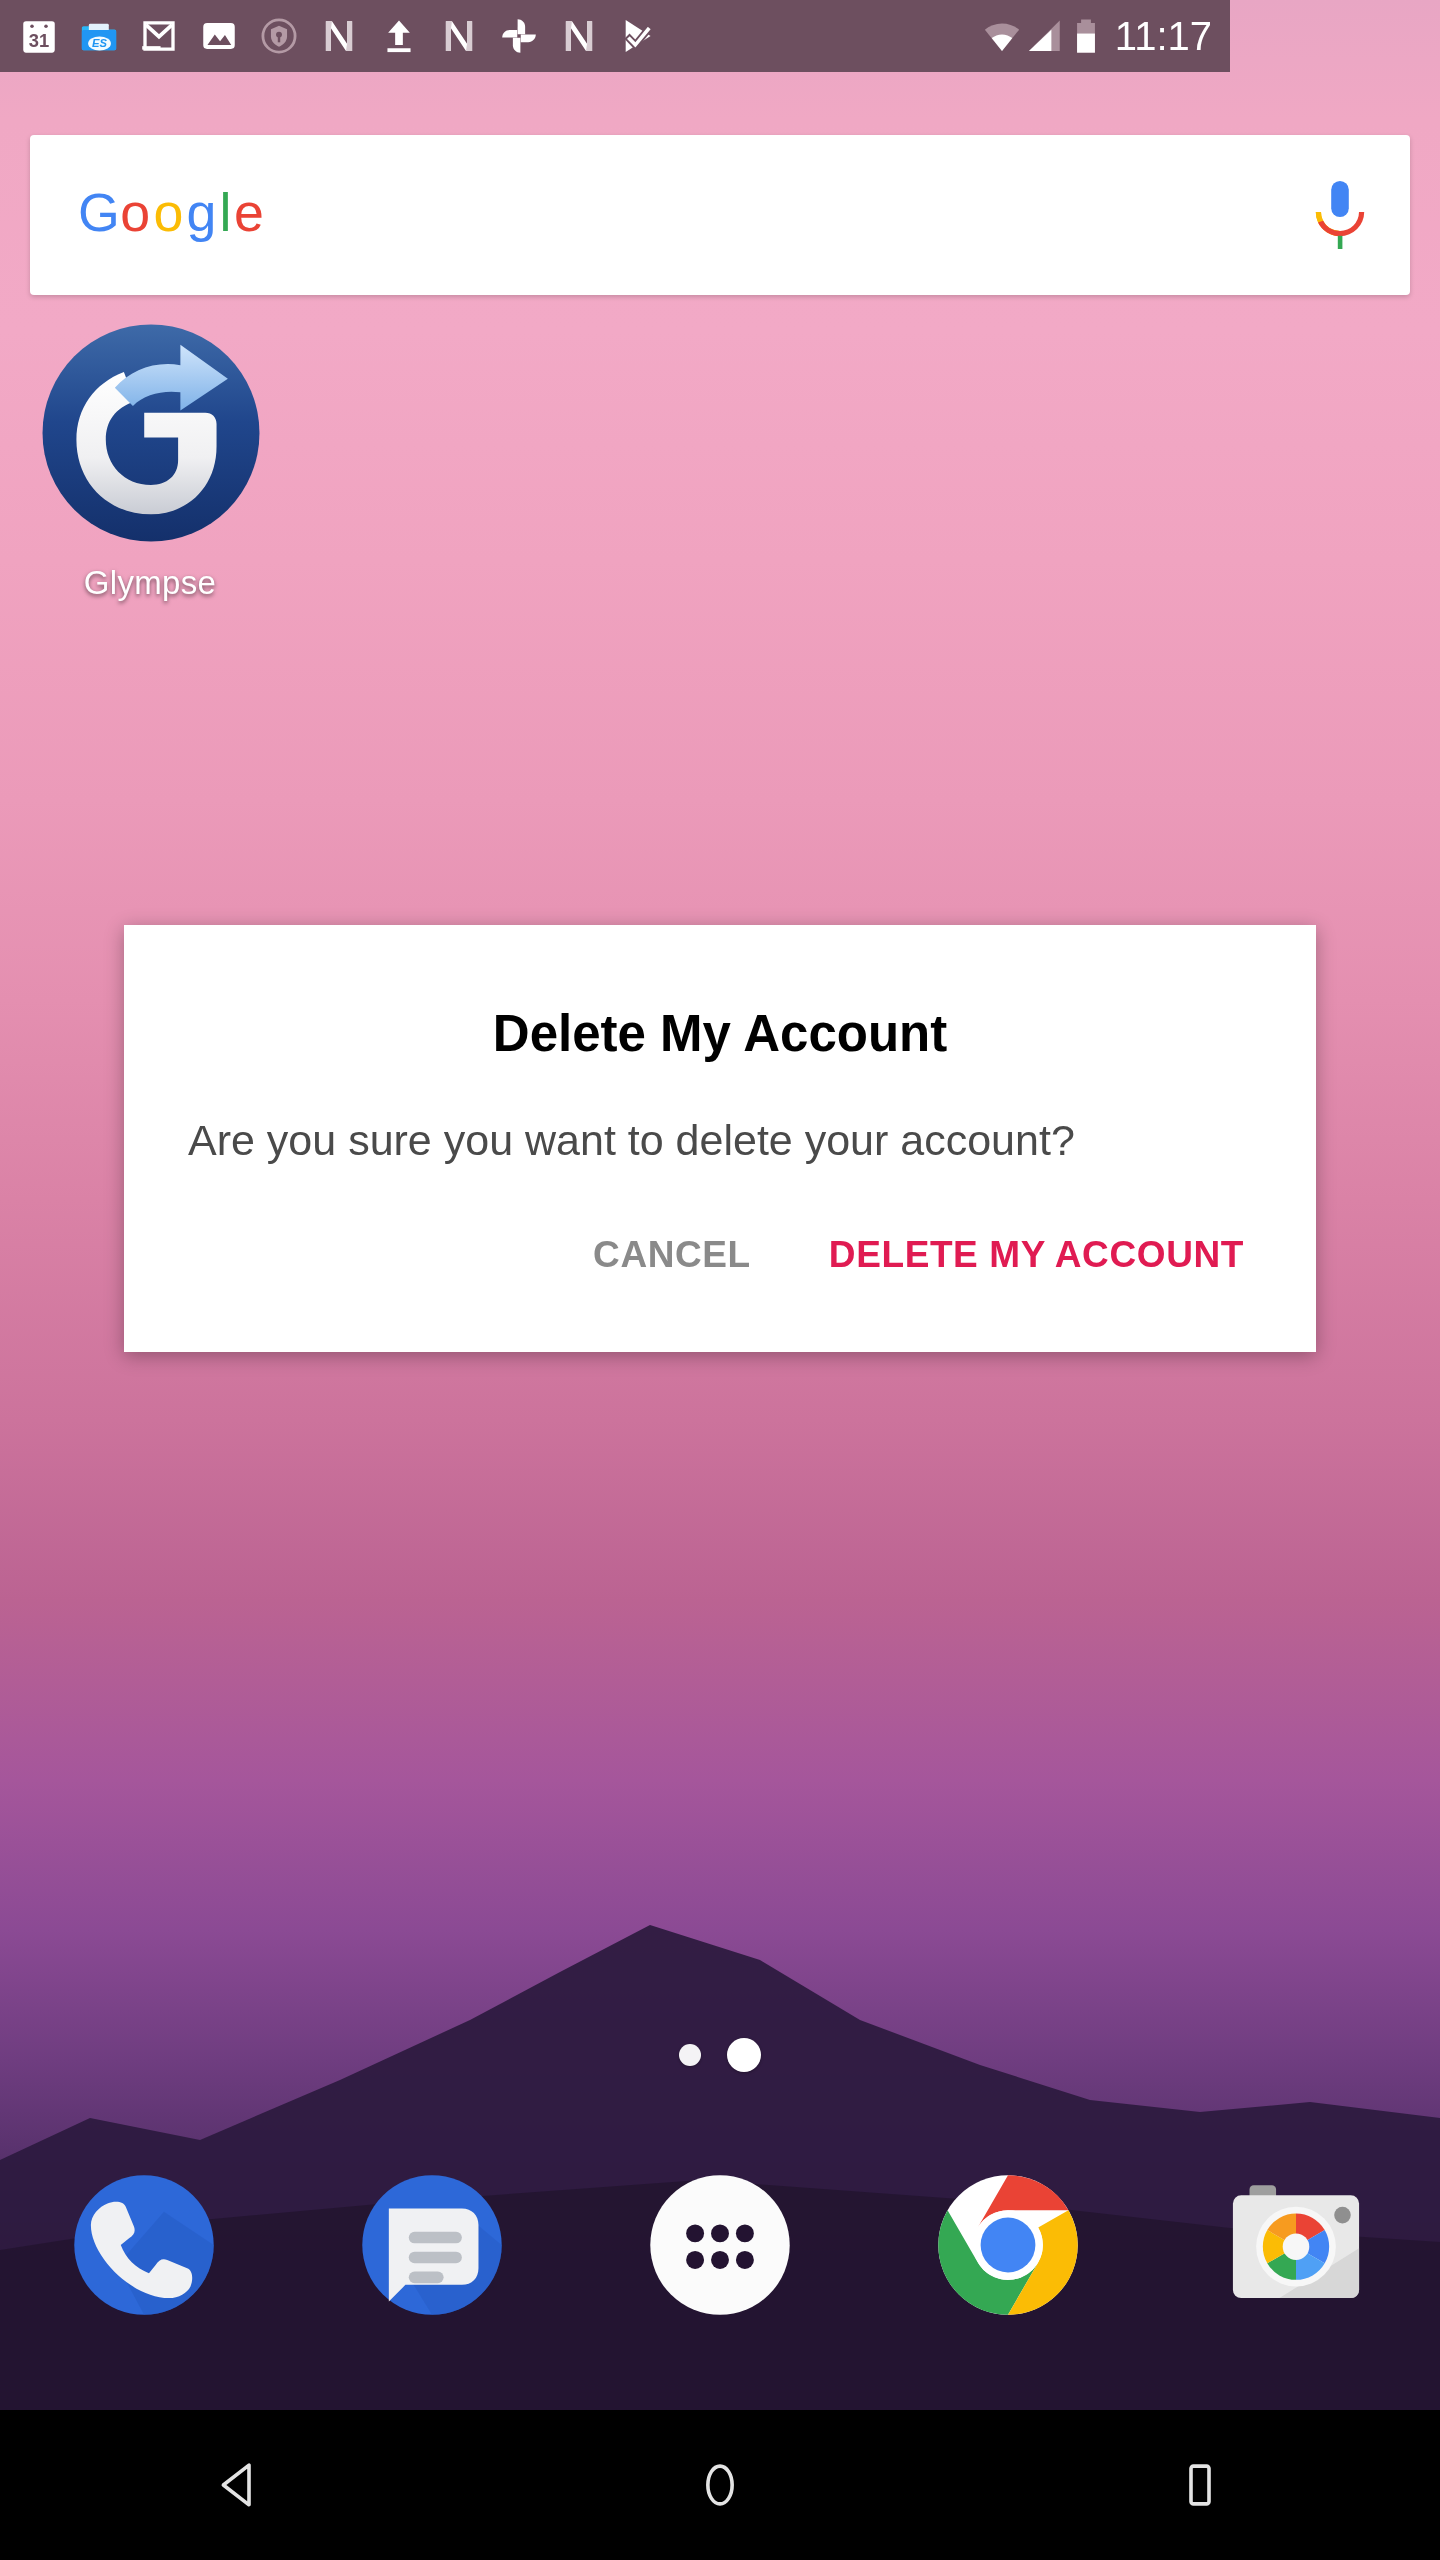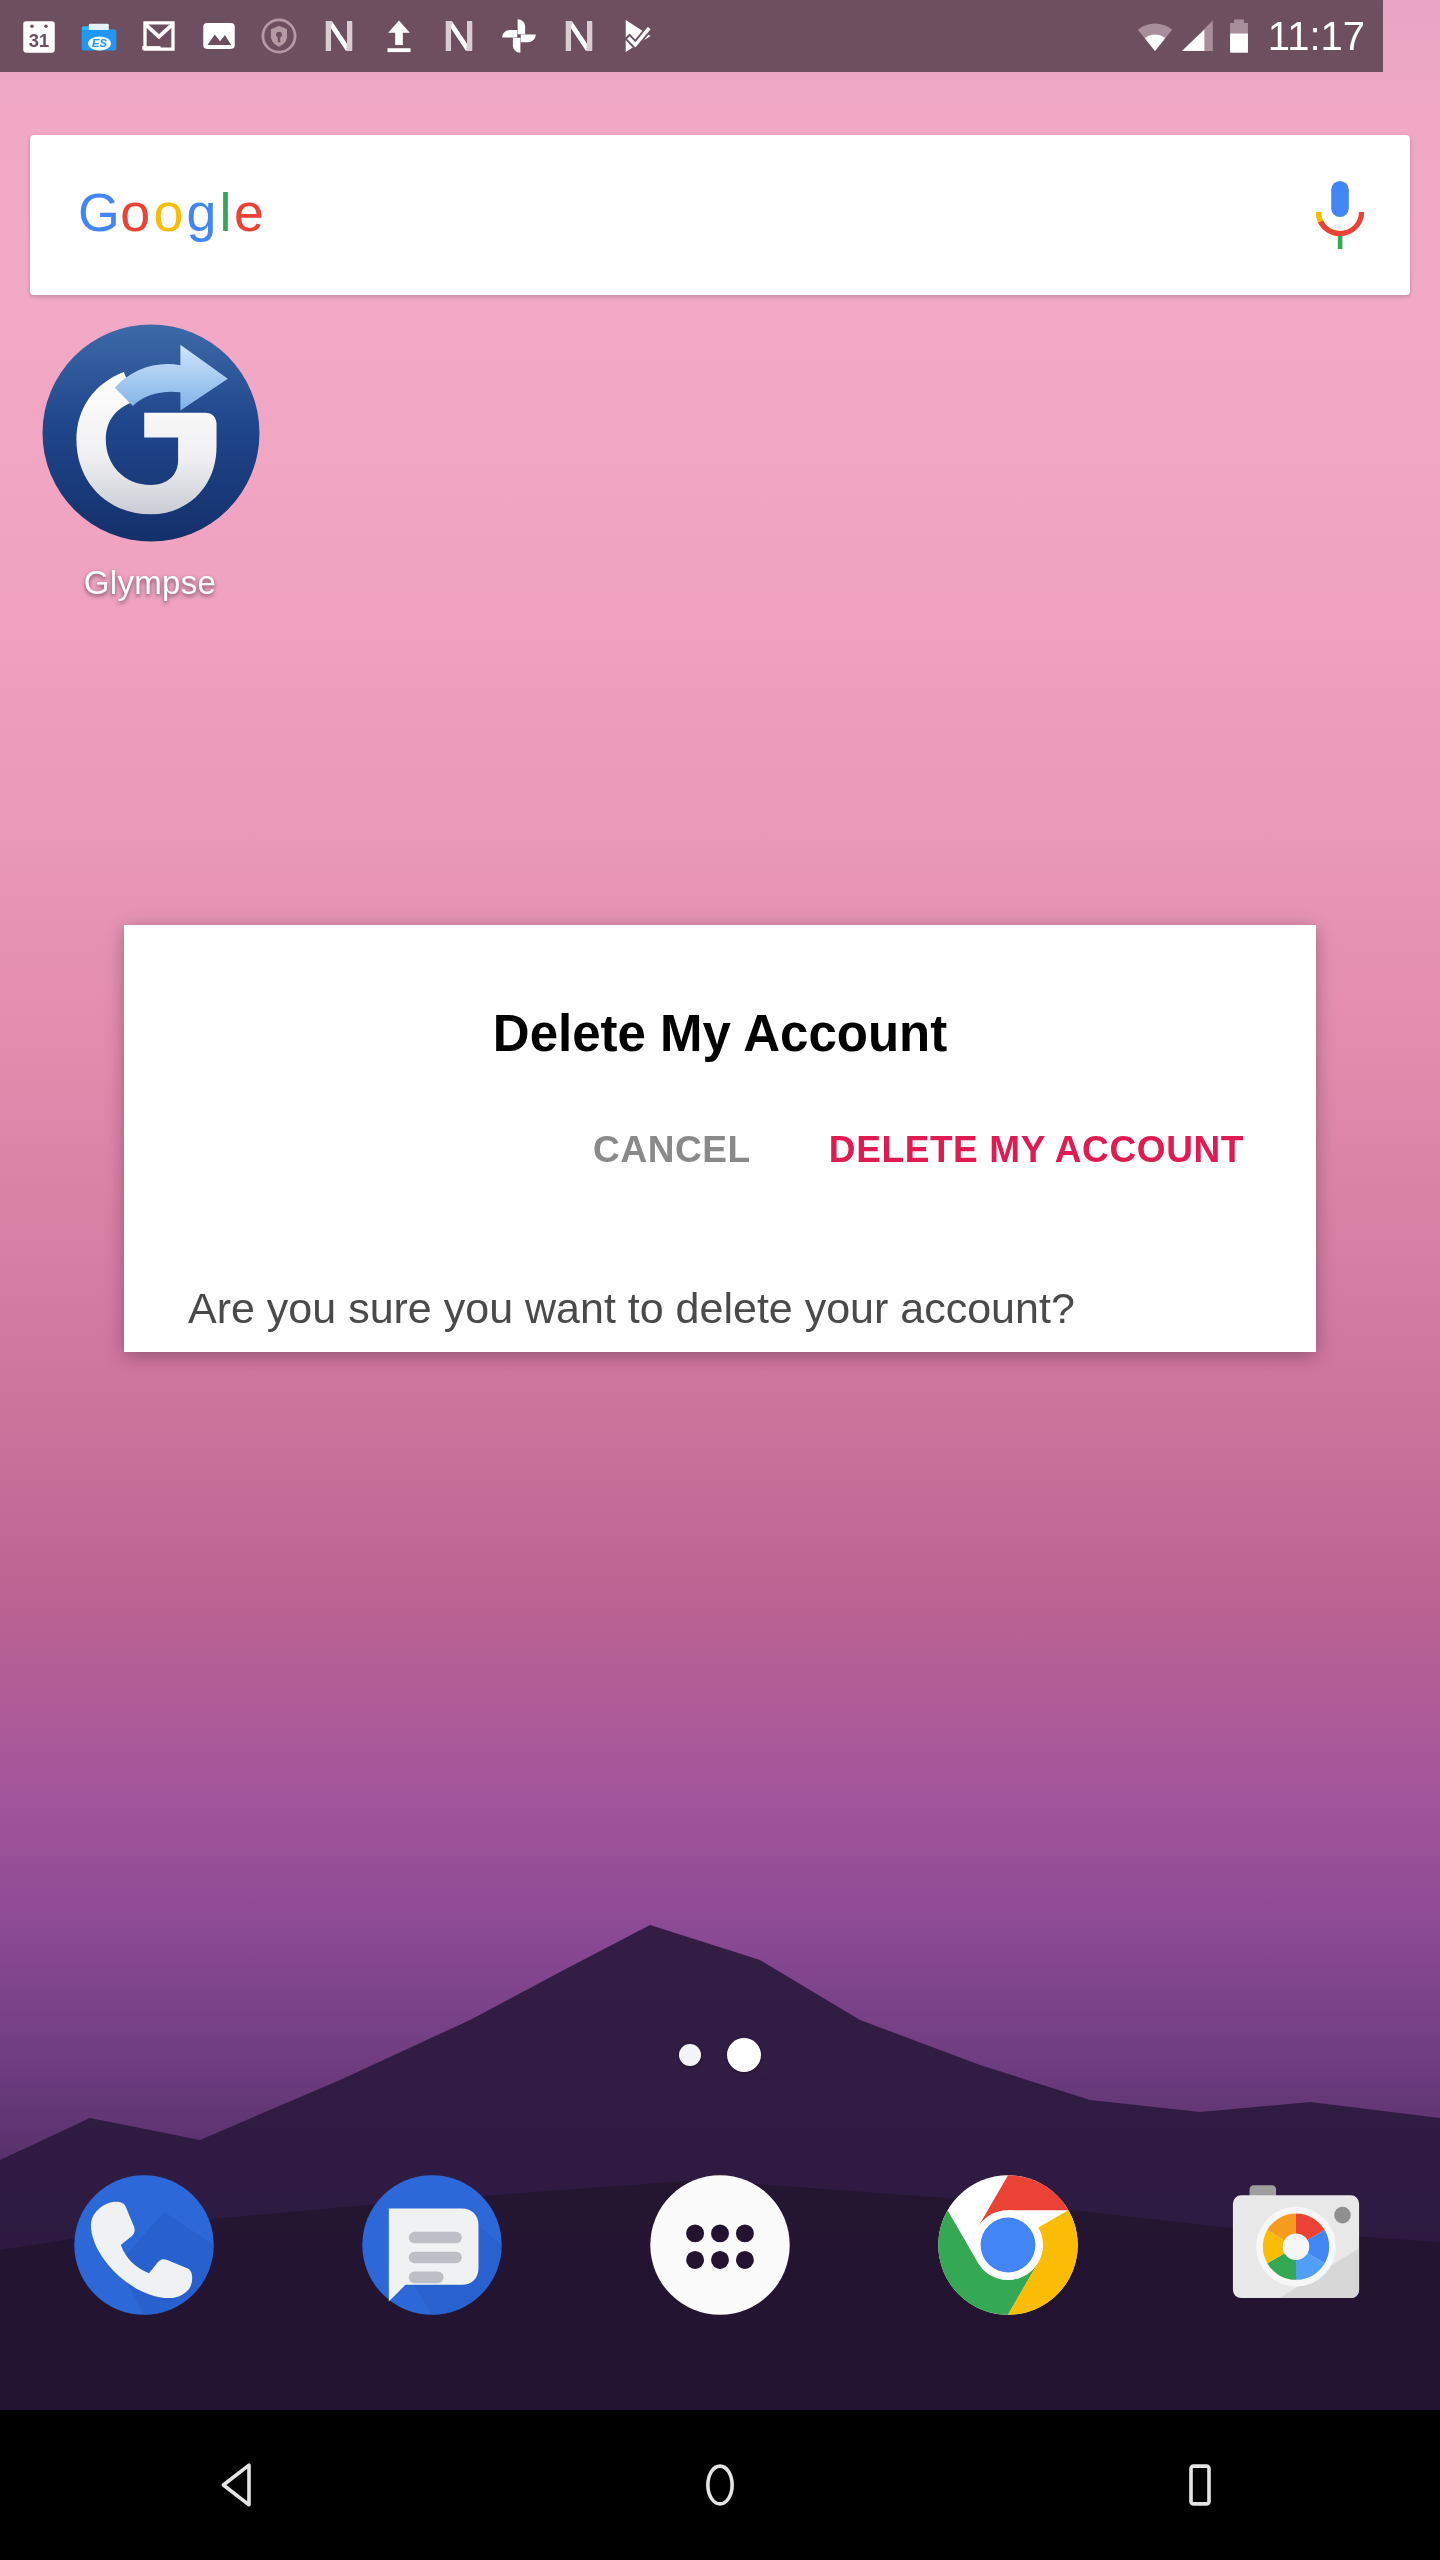--- a/index.html
+++ b/index.html
@@ -45,21 +45,21 @@
   #mountains {
     position: absolute;
     left: 0; bottom: 0;
     width: 1440px; height: 560px;
   }
 
   
   #statusbar {
     position: absolute;
     left: 0; top: 0;
-    width: 1383px; height: 72px;
+    width: 1230px; height: 72px;
     background: #6d4f5f;
     display: flex;
     align-items: center;
     box-sizing: border-box;
     padding: 0 18px 0 18px;
   }
   .sb-left {
     display: flex;
     align-items: center;
     gap: 18px;
@@ -358,25 +358,25 @@
                L43 36 C34 39 30 45 30 53 C30 64 38 73 50 73
                C57 73 62 69 62 62 Z" fill="url(#glympseG)"></path>
       <path d="M34 30 C41 22 52 18 63 20 L63 11 L84 26 L63 40 L63 32
                C55 31 47 33 42 38 Z" fill="url(#glympseArrow)"></path>
     </svg>
     <div id="glympse-label">Glympse</div>
   </div>
 
   <div id="dialog">
     <div id="dialog-title">Delete My Account</div>
+    <div id="dialog-message">Are you sure you want to delete your account?</div>
     <div id="dialog-actions">
       <button class="dlg-btn" id="cancel-button">CANCEL</button>
       <button class="dlg-btn" id="delete-account-button">DELETE MY ACCOUNT</button>
     </div>
-    <div id="dialog-message">Are you sure you want to delete your account?</div>
   </div>
 
   <div id="page-dots">
     <div class="dot small"></div>
     <div class="dot active"></div>
   </div>
 
   <div id="dock">
 
     <div class="dock-item">

